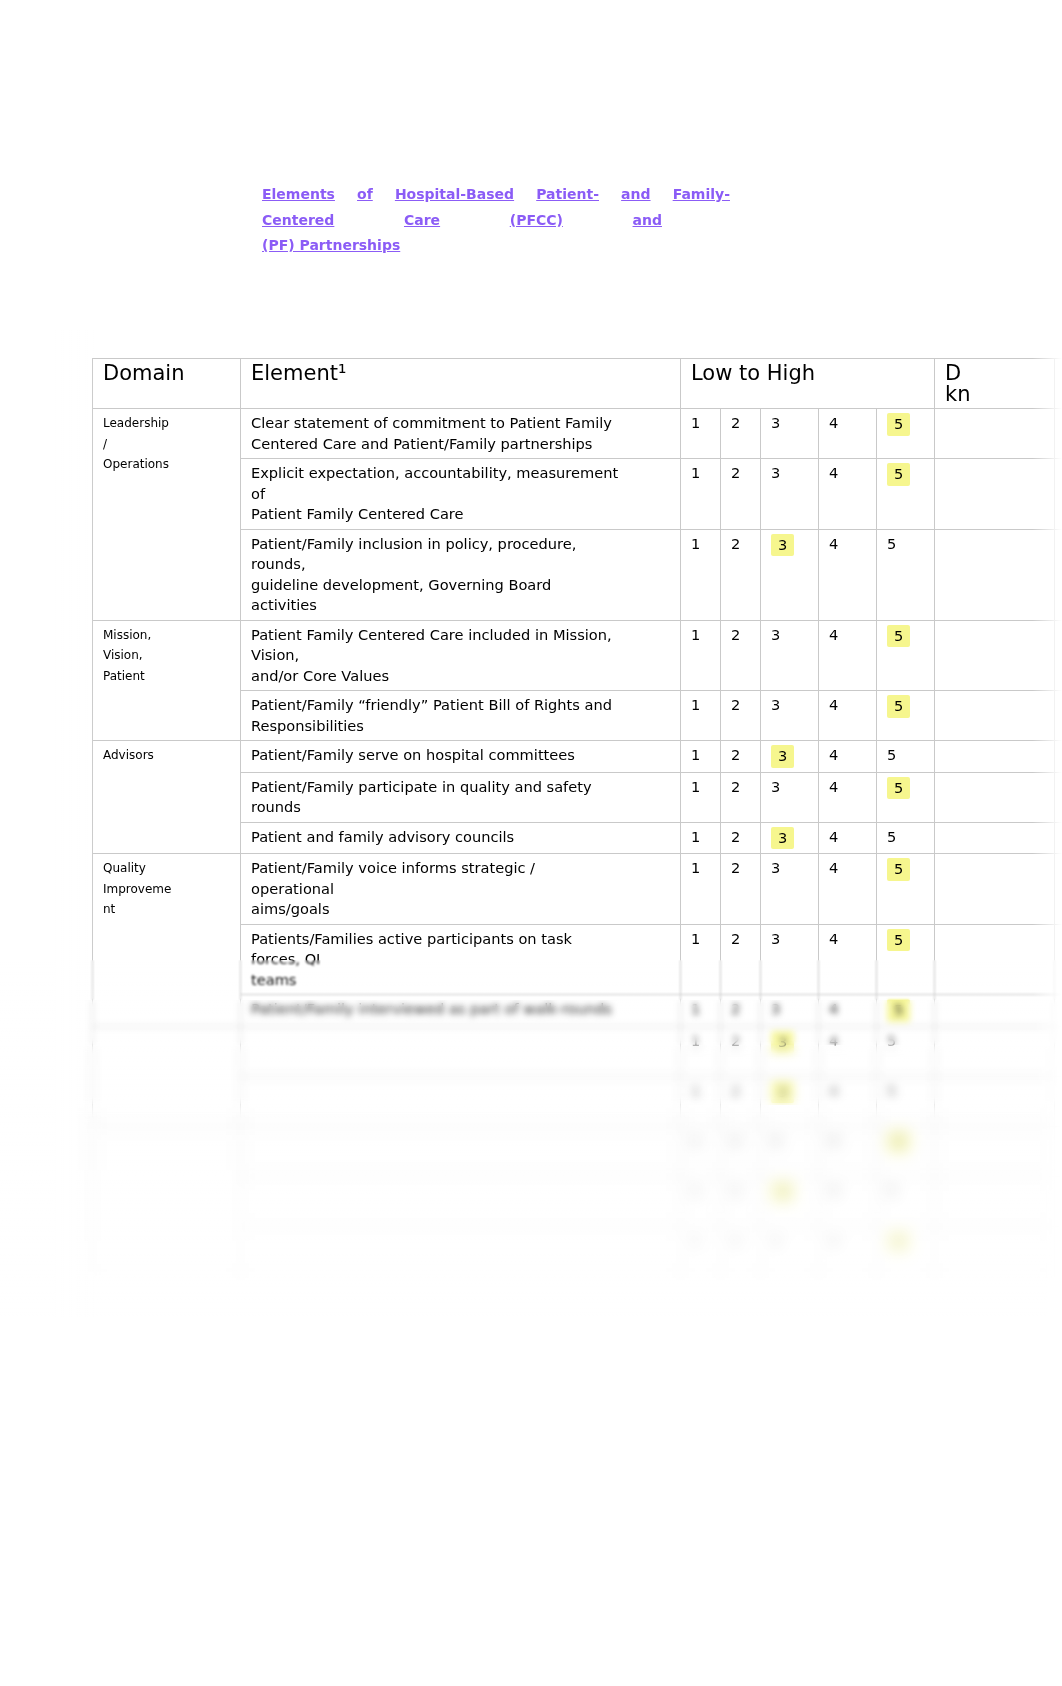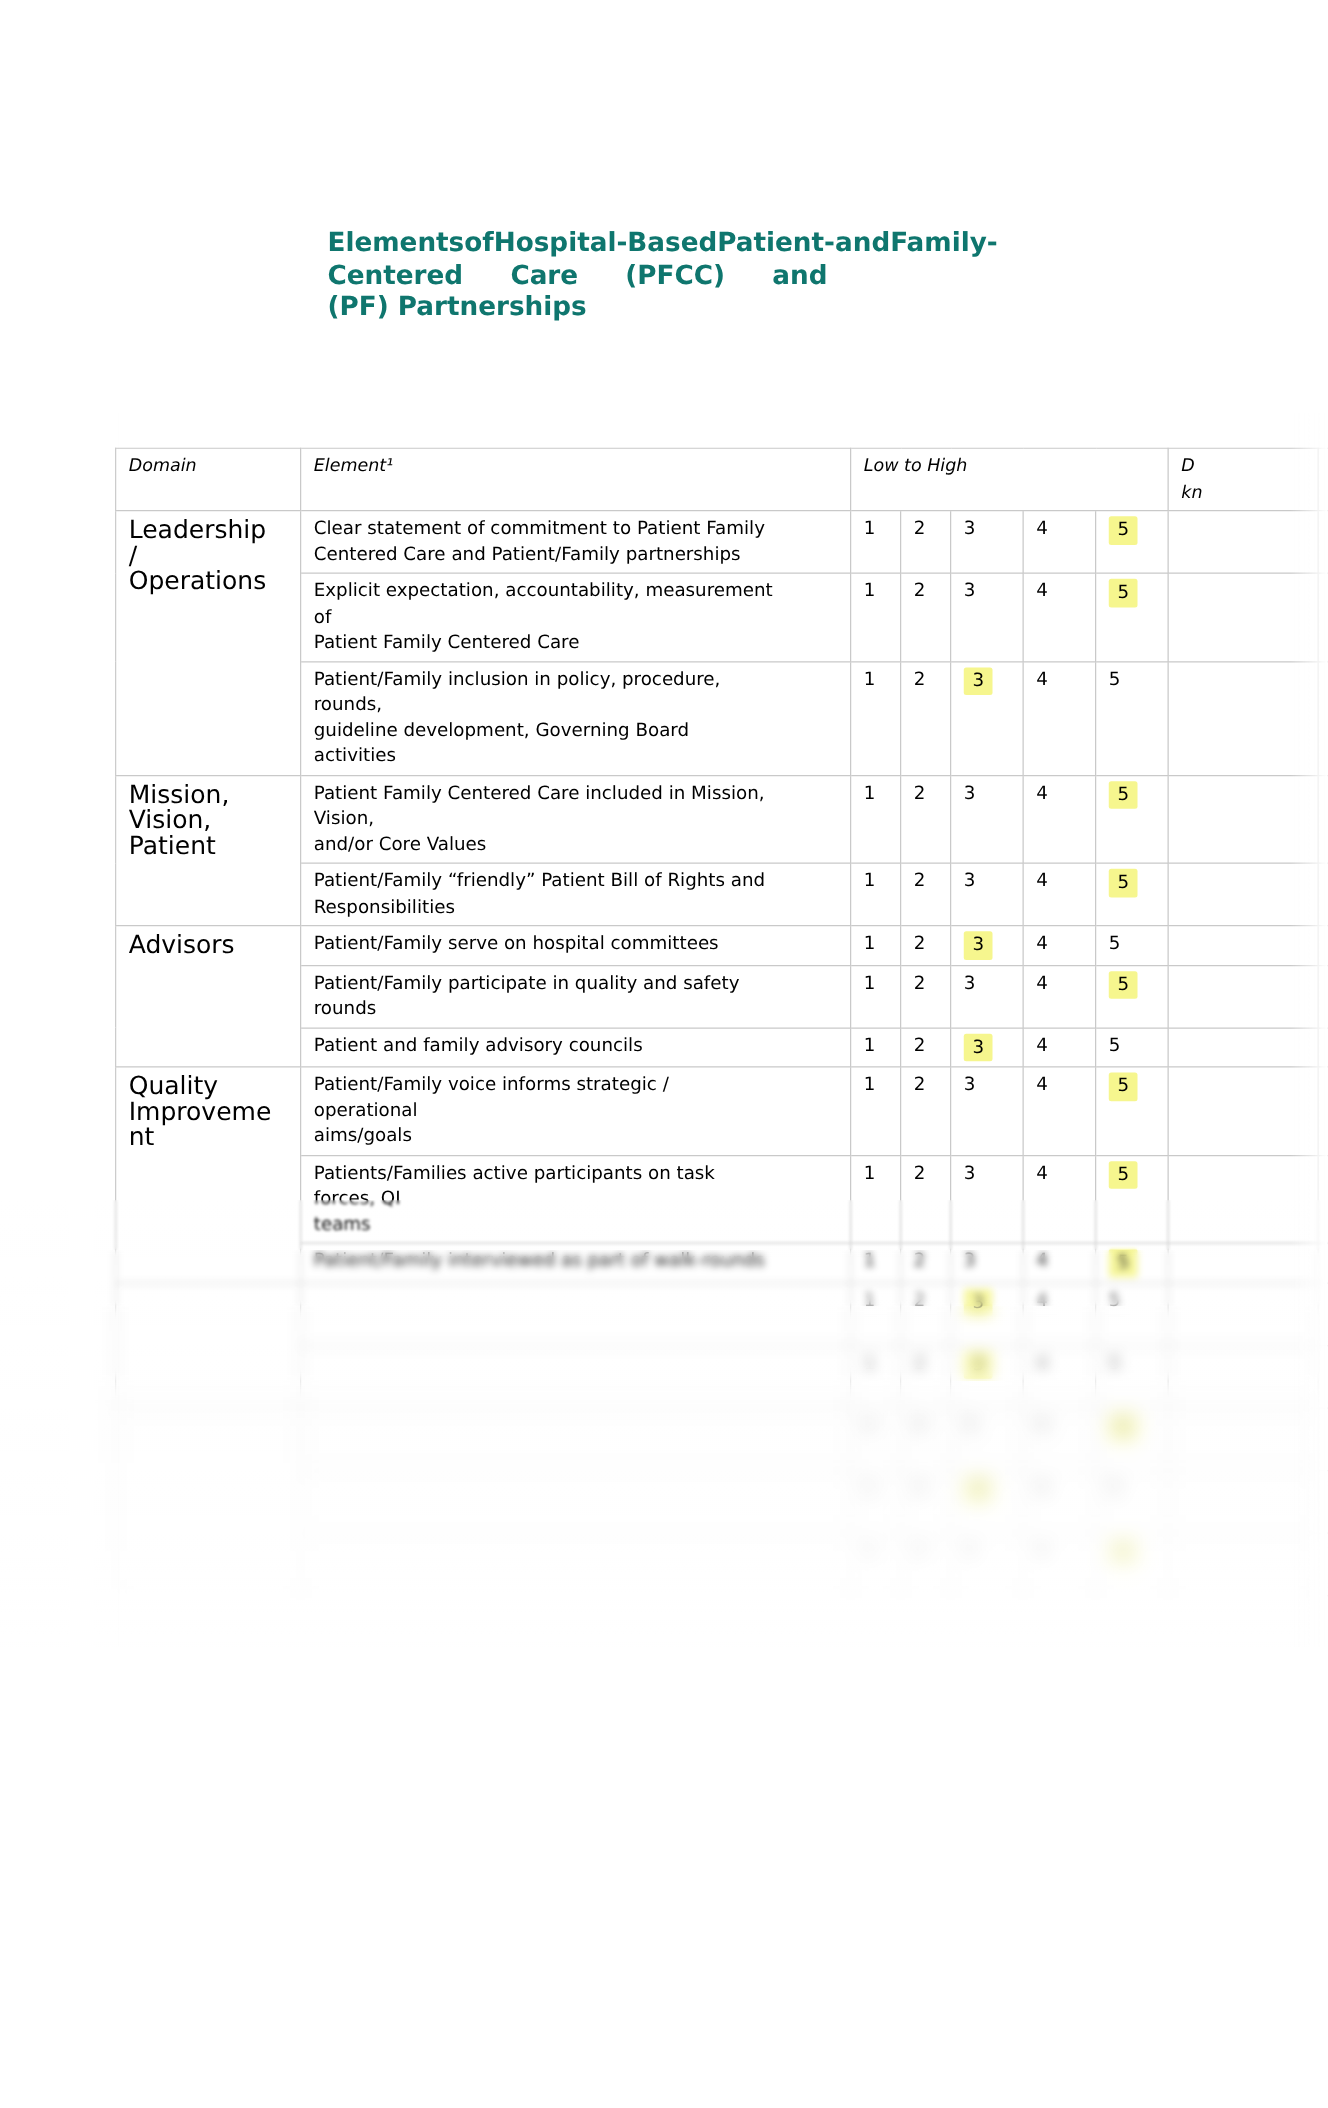--- a/index.html
+++ b/index.html
@@ -37,24 +37,25 @@
     line-height: 43px;
     letter-spacing: -0.1px;
     color: #000;
   }
 
   .subtitle-block {
     position: absolute;
     left: 262px;
     top: 182px;
     width: 470px;
-    font-size: 21px;
+    font-size: 14px;
     font-weight: bold;
     line-height: 25.5px;
-    color: #0f766e;
+    color: #8b5cf6;
+    text-decoration: underline;
   }
   .sub-line { display: block; white-space: nowrap; }
   .sub-just {
     display: flex;
     justify-content: space-between;
     width: 468px;
   }
   .sub-just2 {
     display: flex;
     justify-content: space-between;
@@ -89,32 +90,31 @@
   col.c-element { width: 440px; }
   col.c-n       { width: 40px; }
   col.c-n3      { width: 58px; }
   col.c-n4      { width: 58px; }
   col.c-n5      { width: 58px; }
   col.c-dk      { width: 120px; }
   col.c-ex      { width: 180px; }
 
   thead th {
     font-weight: bold;
-    font-size: 14px;
+    font-size: 21px;
     padding-top: 10px;
     padding-bottom: 18px;
     vertical-align: top;
-    font-style: italic;
   }
   th.hdr-low { padding-left: 4px; }
   th.hdr-dk  { padding-left: 6px; line-height: 20px; }
 
   td.domain {
     font-weight: bold;
-    font-size: 20px;
+    font-size: 12px;
     line-height: 20.5px;
     padding-left: 12px;
     word-break: break-word;
   }
   td.num {
     text-align: center;
     padding-left: 0;
     padding-right: 0;
     font-size: 14.6px;
   }

